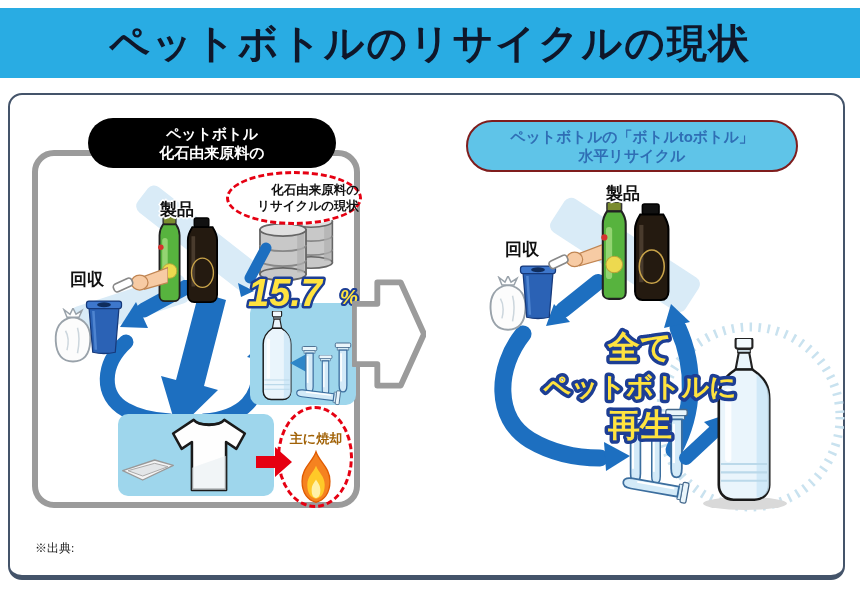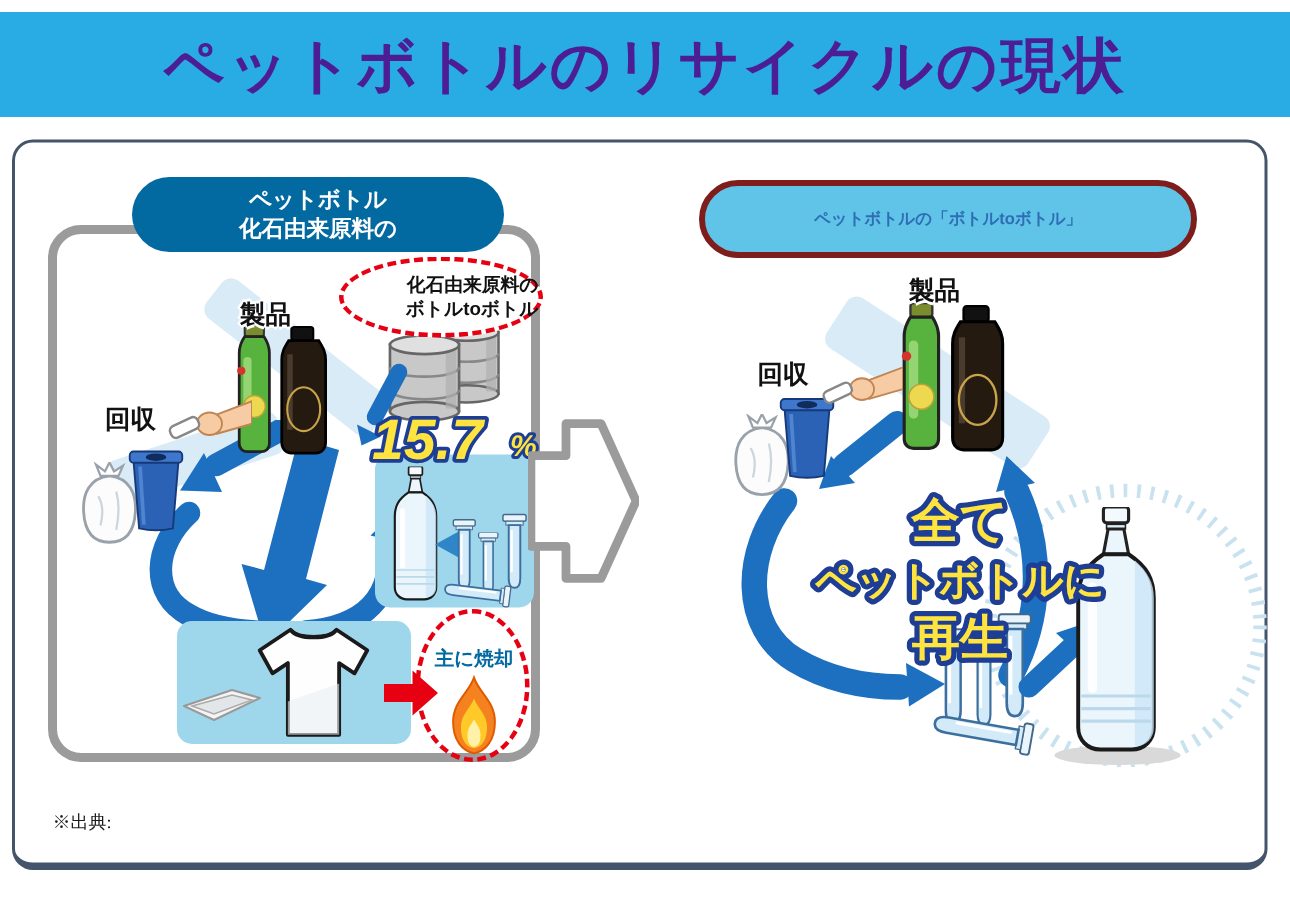--- a/index.html
+++ b/index.html
@@ -3,49 +3,49 @@
 <meta charset="utf-8">
 <style>
   html,body { margin:0; padding:0; background:#fff; }
   .page { position:relative; width:860px; height:608px; background:#ffffff;
           font-family:"Liberation Sans", sans-serif; overflow:hidden; }
   .abs { position:absolute; }
 
   
   .header { left:0; top:8px; width:860px; height:70px; background:#29ACE3;
             display:flex; align-items:center; justify-content:center; }
-  .header h1 { margin:16px; color:#4c1d95; font-size:40px; font-weight:bold; letter-spacing:2px; }
+  .header h1 { margin:16px; color:#0f172a; font-size:40px; font-weight:bold; letter-spacing:2px; }
 
   
   .frame { left:8px; top:93px; width:837px; height:487px; box-sizing:border-box;
            border:2px solid #44546A; border-bottom-width:5px; border-radius:14px; }
 
   
   .left-panel-frame { left:32px; top:150px; width:328px; height:358px; box-sizing:border-box;
            border:6px solid #9B9B9B; border-radius:22px; background:#fff; }
   .pill { border-radius:27px; text-align:center; display:flex; flex-direction:column;
           justify-content:center; font-weight:bold; line-height:1.3; }
-  .left-pill  { left:88px; top:118px; width:248px; height:50px; background:#0369a1;
+  .left-pill  { left:88px; top:118px; width:248px; height:50px; background:#000000;
                 color:#fff; font-size:15px; }
   .right-pill { left:466px; top:120px; width:332px; height:52px; background:#5FC4E8;
-                border:4px solid #7f1d1d; box-sizing:border-box; color:#2F6EB5; font-size:11px; }
+                border:2px solid #7f1d1d; box-sizing:border-box; color:#2F6EB5; font-size:15px; }
 
   .deco { background:#D9EBF7; border-radius:8px; }
 
   .lbl { font-size:17px; font-weight:bold; color:#111;
          text-shadow:-2px 0 #fff,2px 0 #fff,0 -2px #fff,0 2px #fff,
                      -1px -1px #fff,1px 1px #fff,-1px 1px #fff,1px -1px #fff; }
 
   .dashed-oval { border:3px dashed #E60012; border-radius:50%; box-sizing:border-box; }
   .fossil-oval { left:226px; top:171px; width:136px; height:54px;
                  display:flex; flex-direction:column; justify-content:center; text-align:right;
                  font-size:12.5px; font-weight:bold; color:#111; line-height:1.3; background:#fff; }
   .flame-oval { left:277px; top:406px; width:76px; height:102px; }
   .incin-lbl { left:282px; top:430px; width:68px; text-align:center;
-               font-size:13px; font-weight:bold; color:#0369a1; }
+               font-size:13px; font-weight:bold; color:#a16207; }
 
   .blue-box { background:#9ED6EC; border-radius:10px; }
 
   .src { left:35px; top:541px; font-size:12px; color:#1a1a1a; line-height:1.3;font-family:Liberation Serif, serif; }
 
   .yellow-svg text { font-family:"Liberation Sans", sans-serif; font-weight:bold;
                      fill:#FFE33F; stroke:#1D3E94; paint-order:stroke; stroke-linejoin:round; }
   .rot97  { transform:rotate(97deg); }
   .rot100 { transform:rotate(100deg); }
   .r38  { transform:rotate(38deg); }
@@ -187,21 +187,21 @@
     </svg>
   <svg class="abs" style="left:258px;top:221px;" width="50" height="62" viewBox="0 0 56 70">
       <use href="#sym-drum"></use>
     </svg>
   <svg class="abs" style="left:230px;top:240px;" width="44" height="64" viewBox="0 0 44 64">
     <path d="M36,8 L20,38" stroke="#1D6FC0" stroke-width="11" stroke-linecap="round"></path>
     <polygon points="11,57 24,51 8,43" fill="#1D6FC0"></polygon>
   </svg>
   <div class="abs dashed-oval fossil-oval">
     <div>化石由来原料の</div>
-    <div>ボトルtoボトル</div>
+    <div>リサイクルの現状</div>
   </div>
 
   <svg class="abs yellow-svg" style="left:244px;top:266px;" width="126" height="52" viewBox="0 0 126 52">
     <text x="4" y="40" font-size="38" font-style="italic" stroke-width="5">15.7</text>
     <text x="96" y="38" font-size="20" font-style="italic" stroke-width="4">%</text>
   </svg>
 
   <div class="abs blue-box" style="left:118px;top:414px;width:156px;height:82px;"></div>
   <svg class="abs" style="left:120px;top:452px;" width="56" height="36" viewBox="0 0 84 38">
       <use href="#sym-tray"></use>
@@ -280,19 +280,20 @@
     </svg>
 
   <svg class="abs yellow-svg" style="left:535px;top:318px;" width="210" height="126" viewBox="0 0 210 126">
     <text x="105" y="40" font-size="32" text-anchor="middle" stroke-width="7">全て</text>
     <text x="105" y="78" font-size="27" text-anchor="middle" stroke-width="7">ペットボトルに</text>
     <text x="105" y="118" font-size="32" text-anchor="middle" stroke-width="7">再生</text>
   </svg>
 
   <div class="abs pill right-pill">
     <div>ペットボトルの「ボトルtoボトル」</div>
+    <div>水平リサイクル</div>
   </div>
 
   <div class="abs src">
     <div>※出典:</div>
   </div>
 
 </div>
 
 </body></html>

